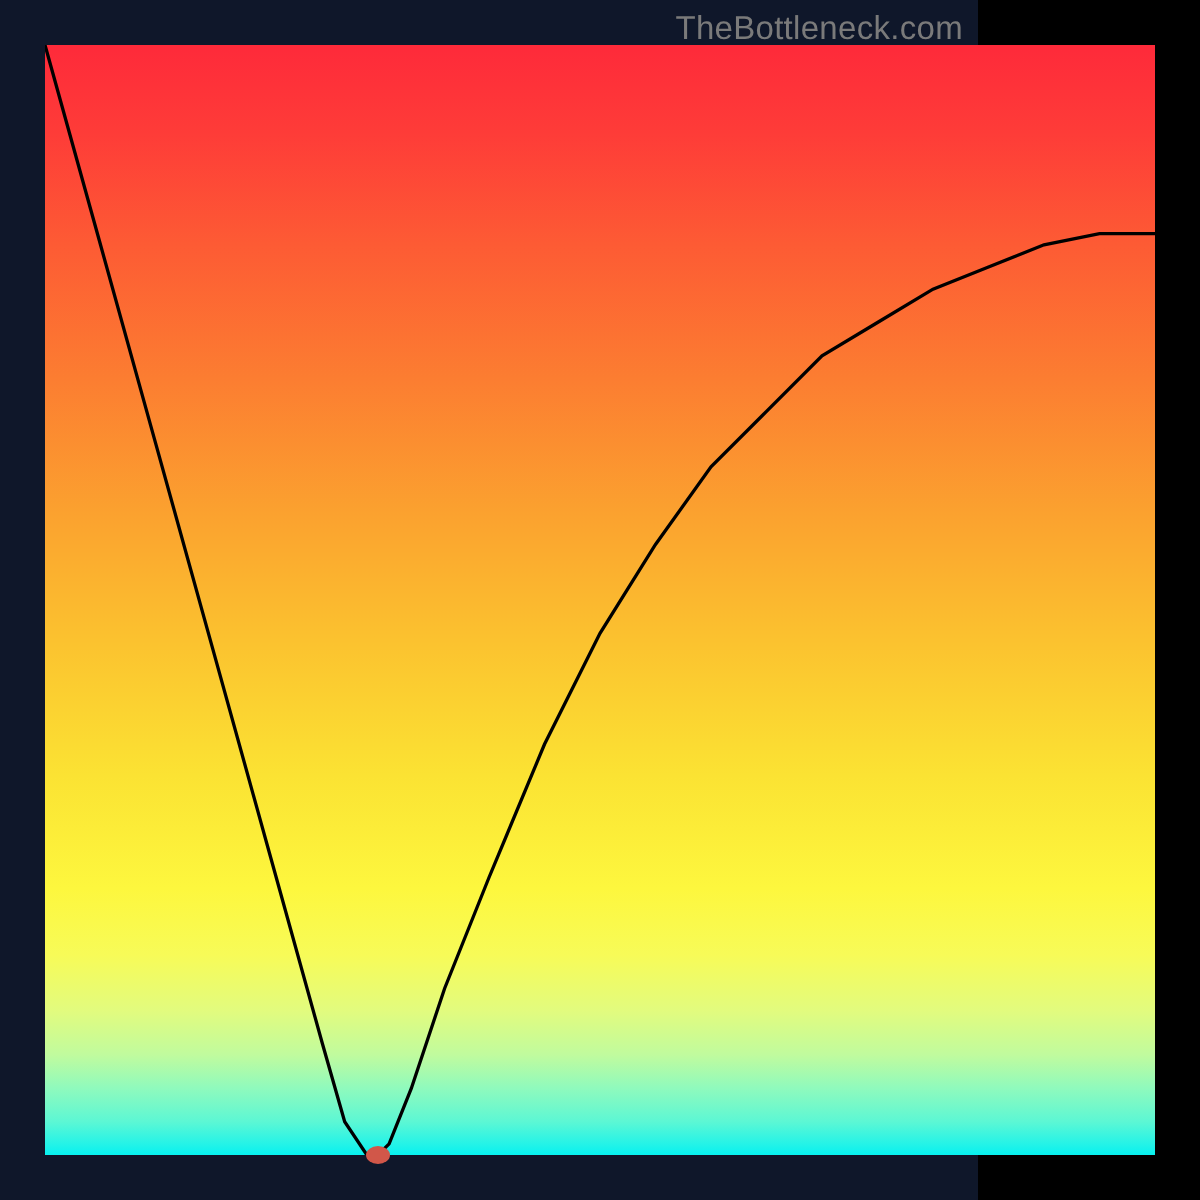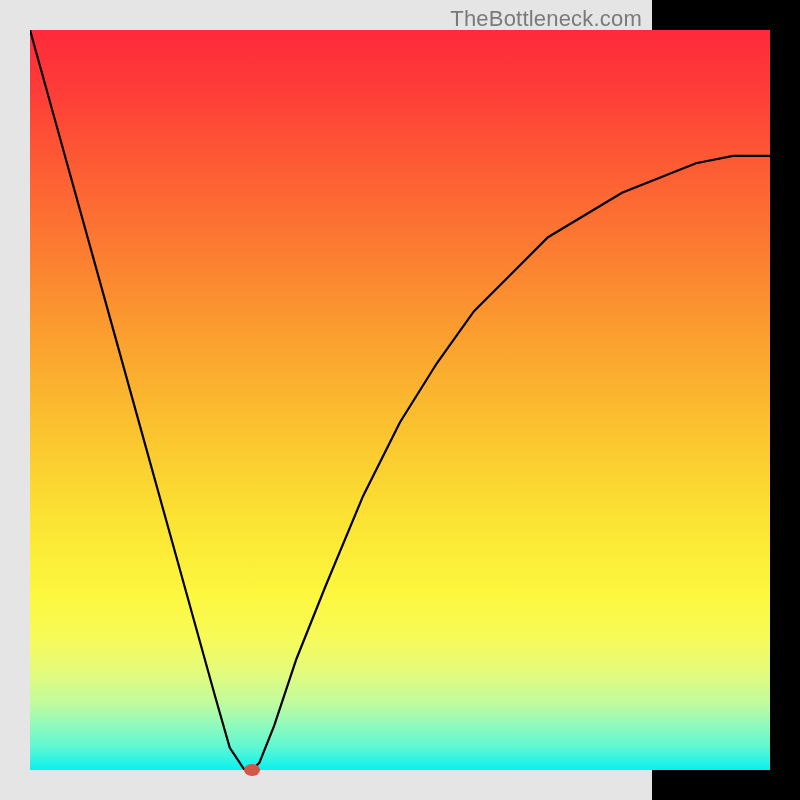--- a/index.html
+++ b/index.html
@@ -8,21 +8,21 @@
     width: 800px;
     height: 800px;
     overflow: hidden;
     background: #000;
     font-family: Arial, Helvetica, sans-serif;
   }
   .frame {
     position: relative;
     width: 652px;
     height: 800px;
-    background: #e5e5e5;
+    background: #0f172a;
   }
   .plot-area {
     position: absolute;
     left: 30px;
     top: 30px;
     width: 740px;
     height: 740px;
     
     background: linear-gradient(
       to bottom,

